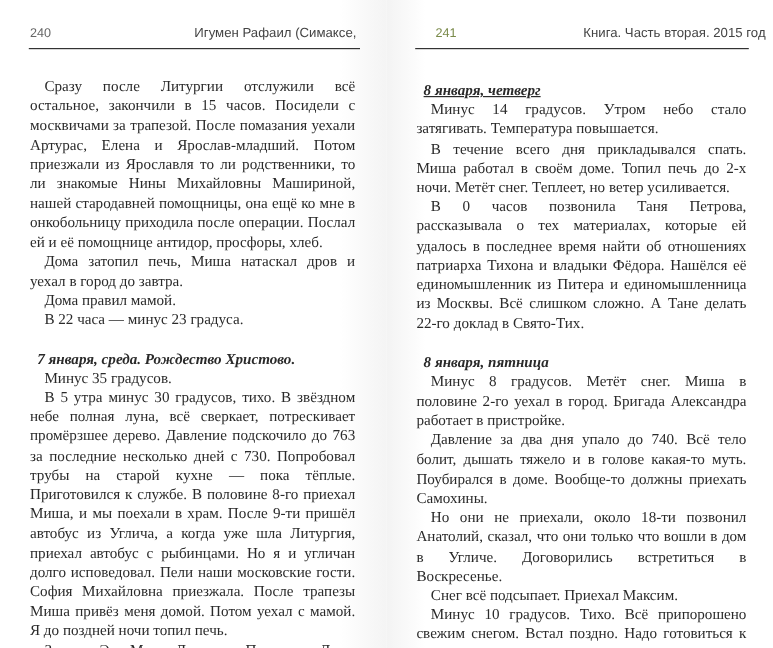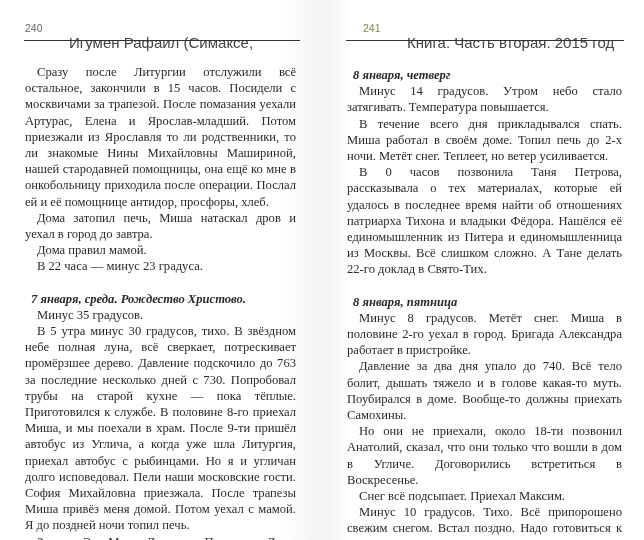--- a/index.html
+++ b/index.html
@@ -10,45 +10,45 @@
     color: #2a2a2a;
   }
   .spread { position: relative; width: 644px; height: 540px; display: flex; }
   .page { position: relative; width: 322px; height: 540px; box-sizing: border-box; }
   .page.left { background: linear-gradient(to right, #ffffff 0%, #ffffff 88%, #f4f4f4 100%); }
   .page.right { background: linear-gradient(to left, #ffffff 0%, #ffffff 90%, #f3f3f3 100%); }
   .running-head {
     position: absolute; top: 22px; height: 14px;
     font-family: "Liberation Sans", "DejaVu Sans", sans-serif;
     font-size: 10.5px; color: #555;
-    display: flex; justify-content: space-between; align-items: baseline; flex-direction: column;
+    display: flex; justify-content: space-between; align-items: baseline;
   }
   .left .running-head { left: 25px; width: 272px; }
   .right .running-head { left: 41px; width: 275px; }
   .folio { font-size: 10.5px; color: #666; }
   .right .folio { color: #7a8a4a; }
-  .head-title { font-size: 15px; color: #444; white-space: nowrap; padding-left: 44px; }
+  .head-title { font-size: 11px; color: #444; white-space: nowrap; padding-left: 44px; }
   .rule {
     position: absolute; top: 40px; height: 1px; background: #333;
   }
   .left .rule { left: 24px; width: 276px; }
   .right .rule { left: 24px; width: 278px; }
   .text {
     position: absolute; top: 64px;
     font-size: 12.6px; line-height: 16.2px;
     text-align: justify;
   }
   .left .text { left: 25px; width: 271px; }
   .right .text { left: 25px; width: 275px; top: 67px; }
   .p { margin: 0; text-indent: 12px; }
   .entry-head {
     font-weight: bold; font-style: italic;
     margin: 16px 0 0 0; text-indent: 6px;
   }
-  .entry-head.first { margin-top: 0; }
+  .entry-head.first { margin-top: 0; text-decoration: underline; }
 </style>
 </head>
 <body>
 
 <div class="spread">
 
   <div class="page left">
     <div class="running-head">
       <span class="folio">240</span>
       <span class="head-title">Игумен Рафаил (Симаксе,</span>

